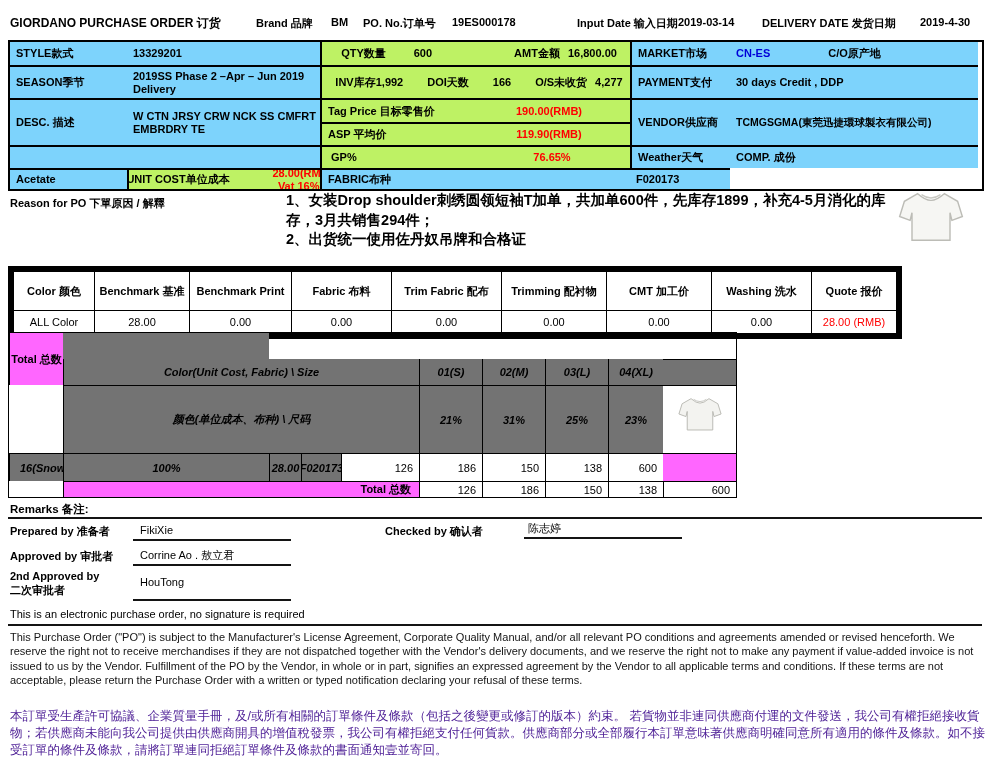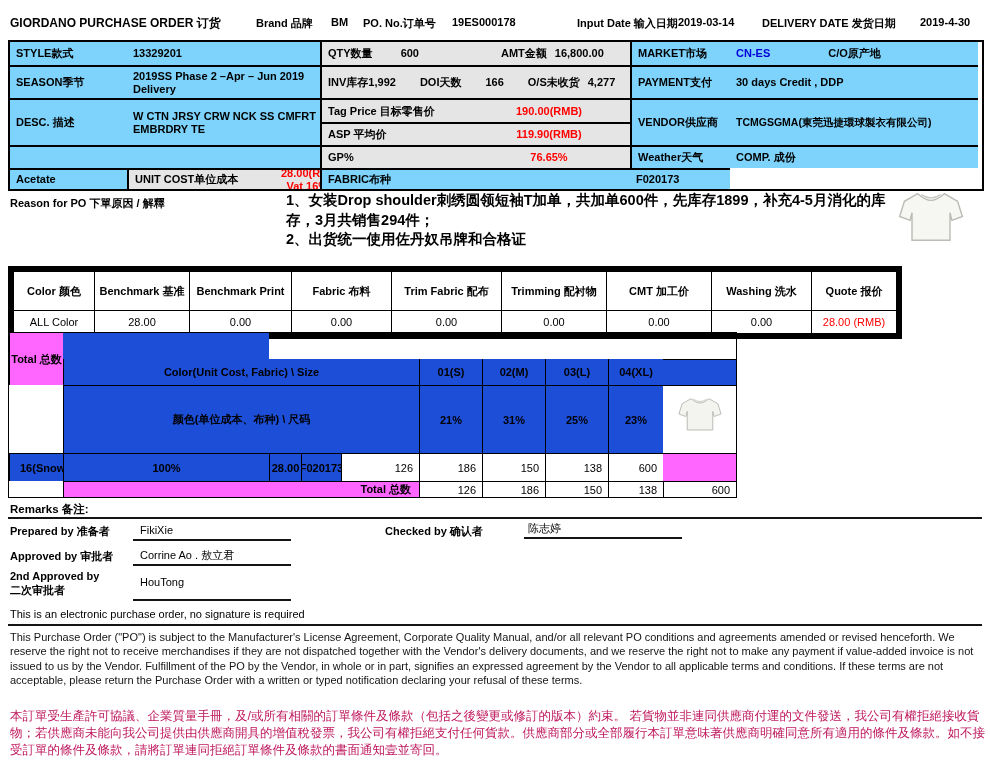--- a/index.html
+++ b/index.html
@@ -8,21 +8,21 @@
   .abs{position:absolute;}
   .b{font-weight:bold;}
   .red{color:#f00;}
   .blue{color:#0000d8;font-weight:bold;}
   
   #info-table{left:8px;top:40px;width:972px;border:2px solid #000;display:grid;
               grid-template-columns:117px 193px 310px 100px 248px;
               grid-template-rows:23px 33px 47px 23px 21px;}
   .ic{display:flex;align-items:center;padding-left:6px;font-weight:bold;overflow:hidden;line-height:12.5px;}
   .yellow{background:#7dd3fc;}
-  .pale{background:#e5e5e5;}
+  .pale{background:#bef264;justify-content:center;}
   .bl2{border-left:2px solid #000;}
   .bt2{border-top:2px solid #000;}
   .split{flex-direction:column;align-items:stretch;padding-left:0;}
   .half{flex:1;display:flex;align-items:center;padding-left:6px;}
   .half.first{border-bottom:2px solid #000;}
   .mlabel{width:146px;flex-shrink:0;}
   .mval{width:150px;text-align:center;}
   
   #quote-table{left:8px;top:266px;width:882px;border:6px solid #000000;display:grid;
                grid-template-columns:80px 95px 102px 100px 110px 105px 105px 100px 85px;
@@ -32,30 +32,30 @@
   .qv{border-left:1px solid #000;display:flex;align-items:center;justify-content:center;}
   .nl{border-left:none;}
   
   #size-table{left:8px;top:332px;width:727px;border:1px solid #000;display:grid;
               grid-template-columns:54px 206px 32px 40px 78px 63px 63px 63px 55px 73px;
               grid-template-rows:26px 26px 68px 28px;}
   .sc{border-left:1px solid #000;border-top:1px solid #000;display:flex;align-items:center;
       justify-content:center;overflow:hidden;}
   .sc.ntop{border-top:none;}
   .sc.nleft{border-left:none;}
-  .pink{background:#1d4ed8;}
+  .pink{background:#737373;font-style:italic;}
   .mag{background:#ff66ff;}
   .qty{justify-content:flex-end;padding-right:6px;align-items:flex-start;padding-top:8px;}
   .qtym{justify-content:flex-end;padding-right:6px;}
   .topalign{align-items:flex-start;padding-top:8px;}
   
   .rule{border-top:2px solid #141414;height:0;}
   .sigline{border-bottom:2px solid #141414;height:0;}
   .legal{line-height:14.3px;color:#141414;}
-  .legalzh{line-height:17px;font-size:12.5px;color:#be185d;}
+  .legalzh{line-height:17px;font-size:12.5px;color:#4c1d95;}
 </style>
 </head>
 <body>
 
 <div class="abs b" style="left:10px;top:15px;font-size:12px;">GIORDANO PURCHASE ORDER 订货</div>
 <div class="abs b" style="left:256px;top:16px;">Brand 品牌</div>
 <div class="abs b" style="left:331px;top:16px;">BM</div>
 <div class="abs b" style="left:363px;top:16px;">PO. No.订单号</div>
 <div class="abs b" style="left:452px;top:16px;">19ES000178</div>
 <div class="abs b" style="left:547px;top:16px;padding-left:30px;">Input Date 输入日期</div>

